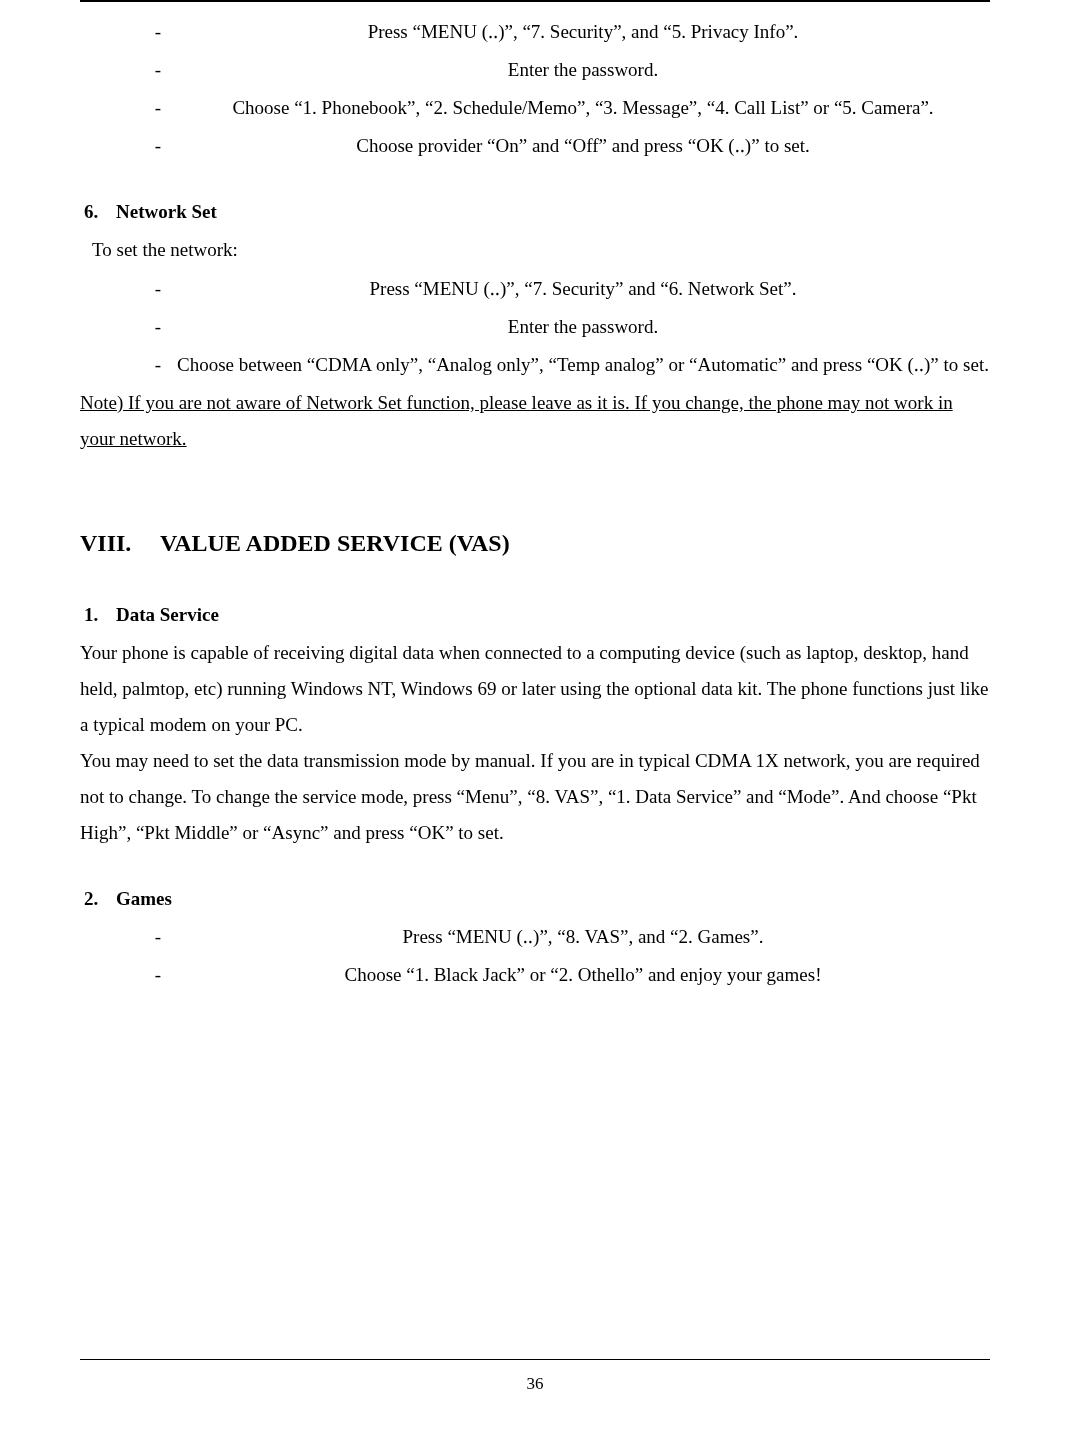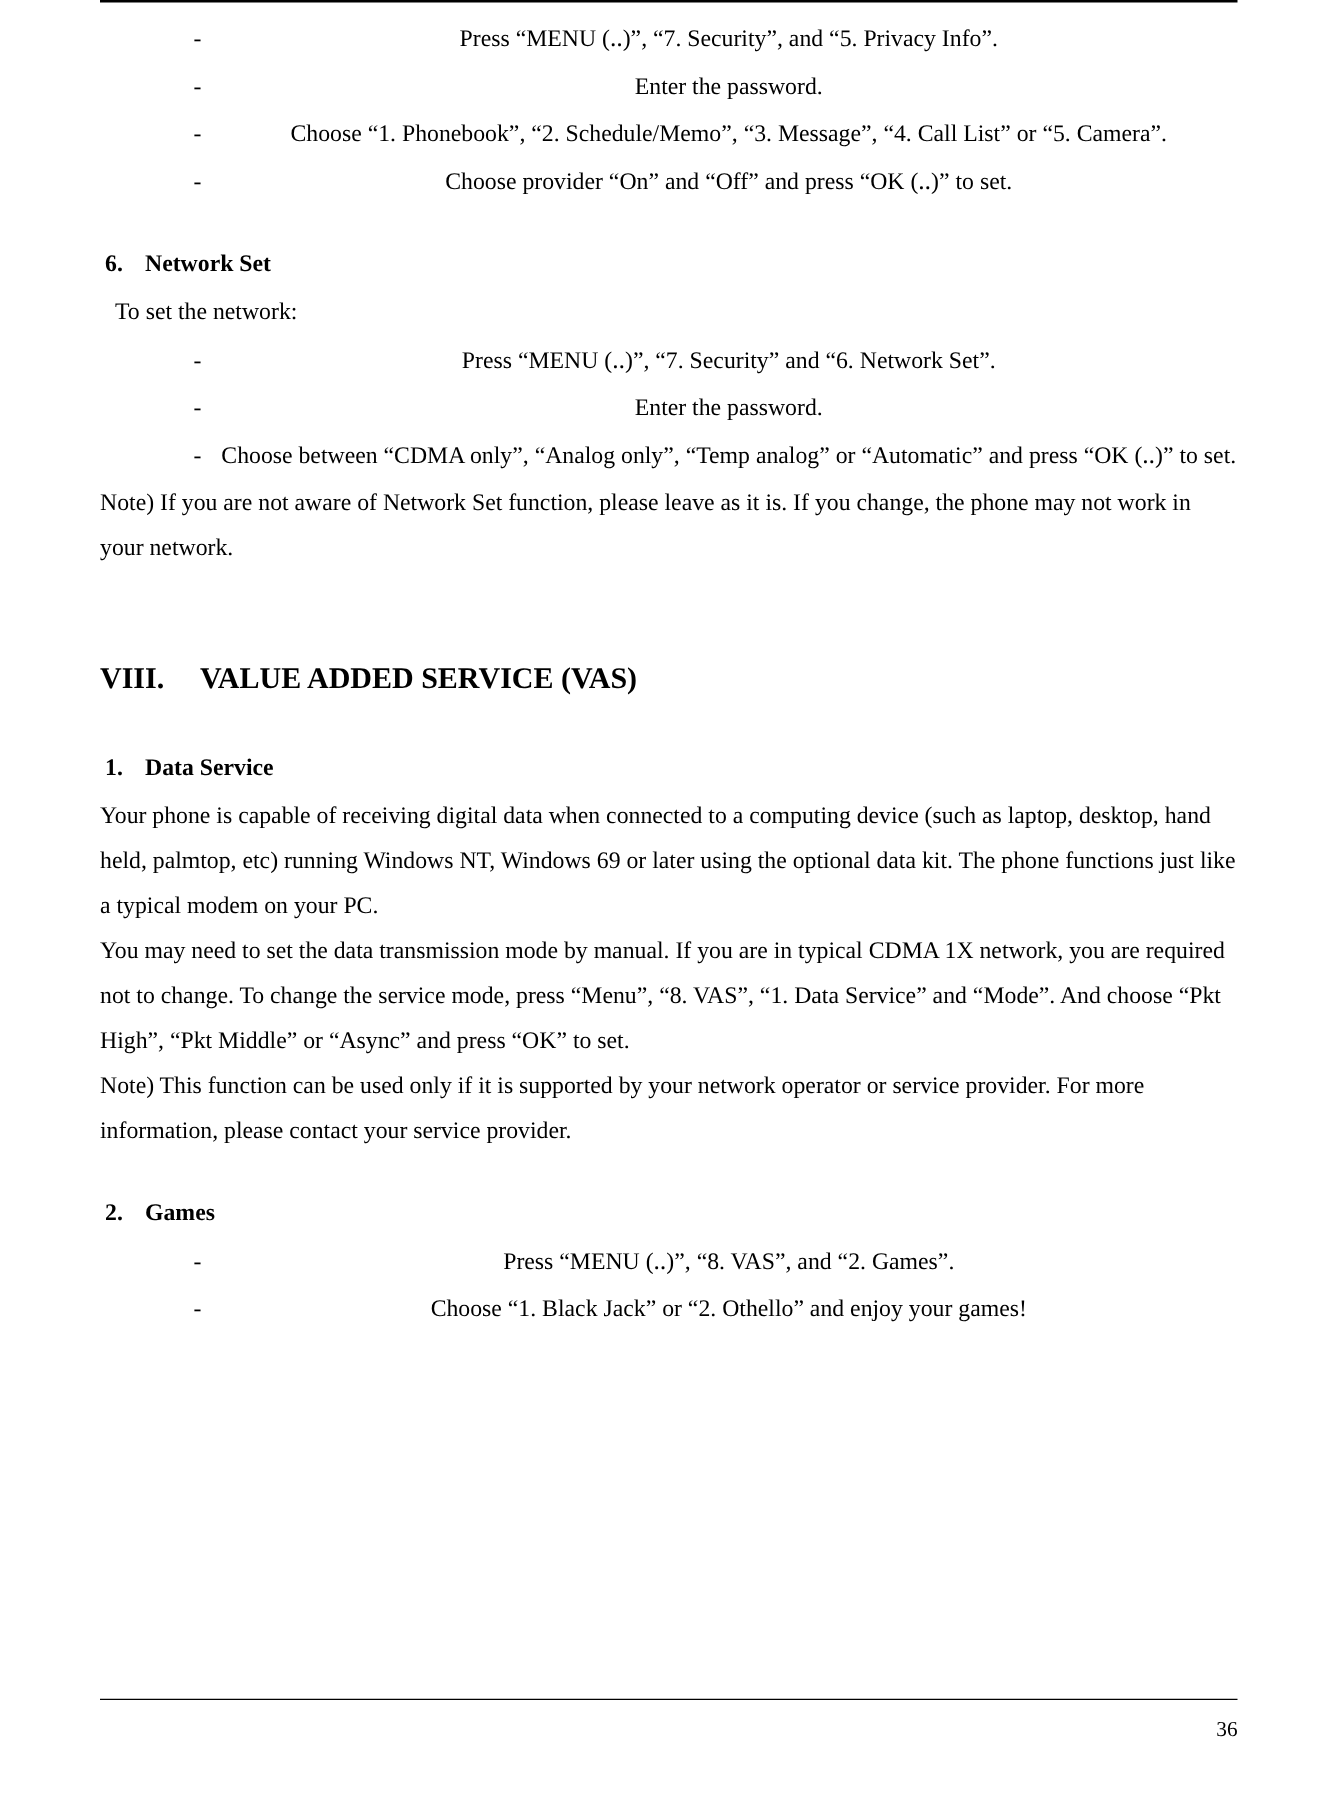--- a/index.html
+++ b/index.html
@@ -49,35 +49,36 @@
       margin-left: 4px;
       width: 32px;
       flex-shrink: 0;
     }
     .intro-text {
       margin-left: 12px;
       margin-bottom: 2px;
     }
     .body-para {
       margin-bottom: 2px;
+      text-decoration: underline;
     }
     .section-heading {
       font-weight: bold;
       font-size: 24px;
       margin-top: 64px;
       margin-bottom: 20px;
       display: flex;
       align-items: flex-end;
     }
     .section-roman {
       width: 80px;
       flex-shrink: 0;
     }
     .page-number {
-      text-align: right;
+      text-align: center;
       padding-top: 8px;
       font-size: 17px;
     }
   </style>
 </head>
 <body>
 
 <div class="content-area">
 
   <div class="bullet-list">
@@ -126,21 +127,20 @@
     <span>VALUE ADDED SERVICE (VAS)</span>
   </div>
 
   <div class="subsection-heading">
     <span class="subsection-num">1.</span>
     <span>Data Service</span>
   </div>
   <div>Your phone is capable of receiving digital data when connected to a computing device (such as laptop, desktop, hand held, palmtop, etc) running Windows NT, Windows 69 or later using the optional data kit. The phone functions just like a typical modem on your PC.</div>
   <div>You may need to set the data transmission mode by manual. If you are in typical CDMA 1X network, you are required not to change. To change the service mode, press “Menu”, “8. VAS”, “1. Data Service” and “Mode”. And choose “Pkt High”, “Pkt Middle” or “Async” and press “OK” to set.</div>
 
-  <div class="body-para">Note) This function can be used only if it is supported by your network operator or service provider. For more information, please contact your service provider.</div>
 
   <div class="subsection-heading">
     <span class="subsection-num">2.</span>
     <span>Games</span>
   </div>
   <div class="bullet-list">
     <div class="bullet-item">
       <span class="bullet-dash">-</span>
       <span class="bullet-text">Press “MENU (‥)”, “8. VAS”, and “2. Games”.</span>
     </div>

